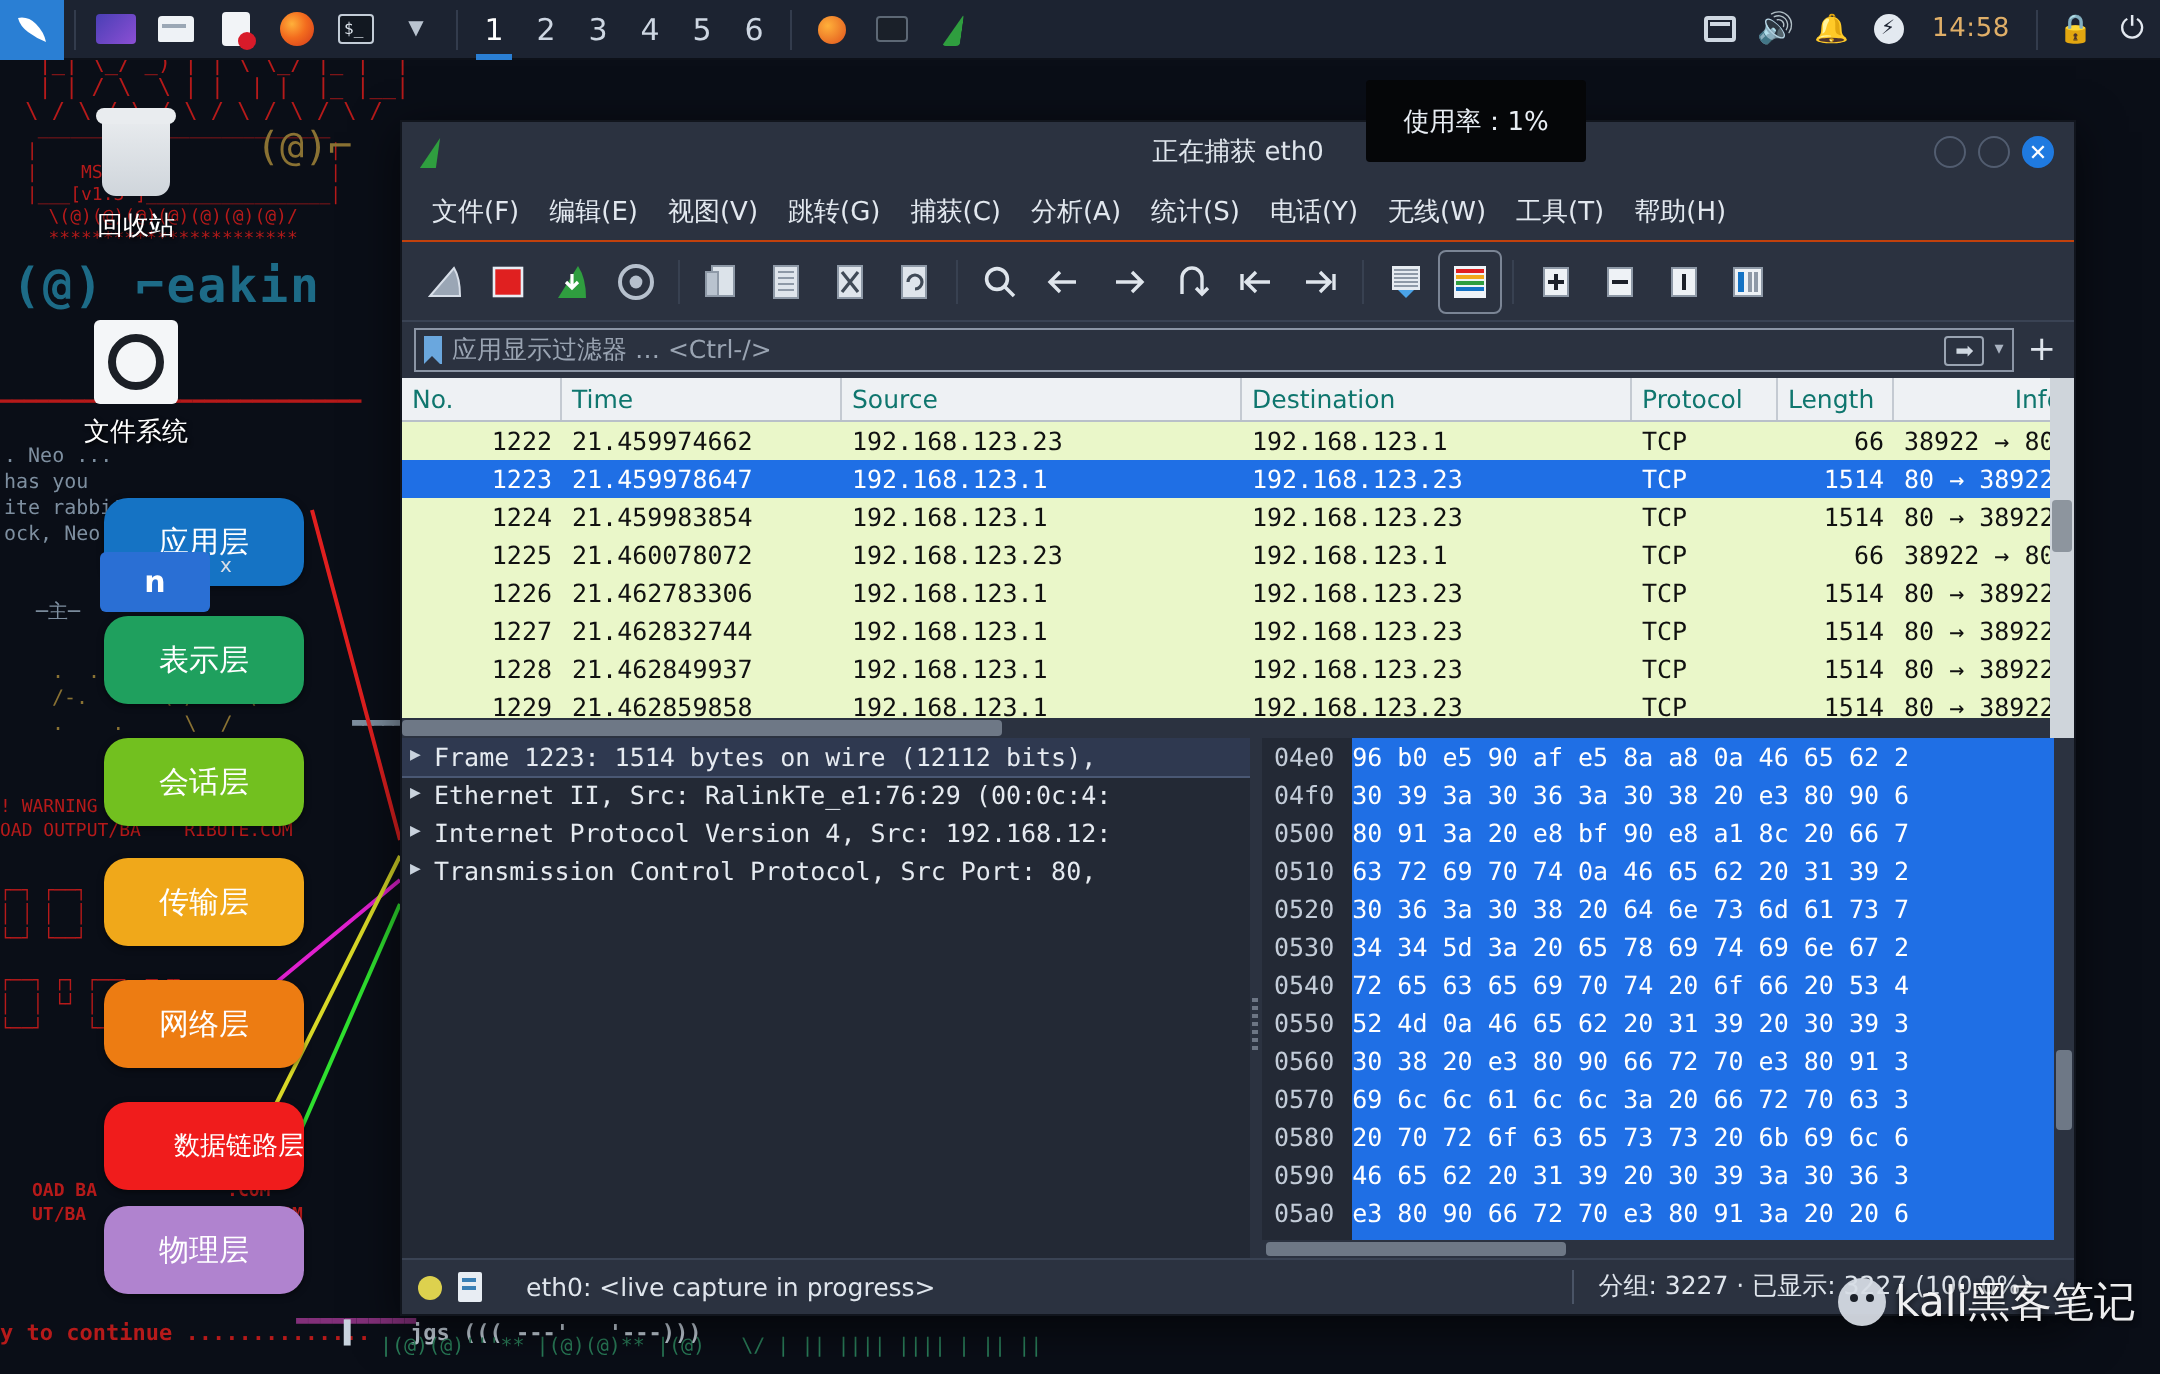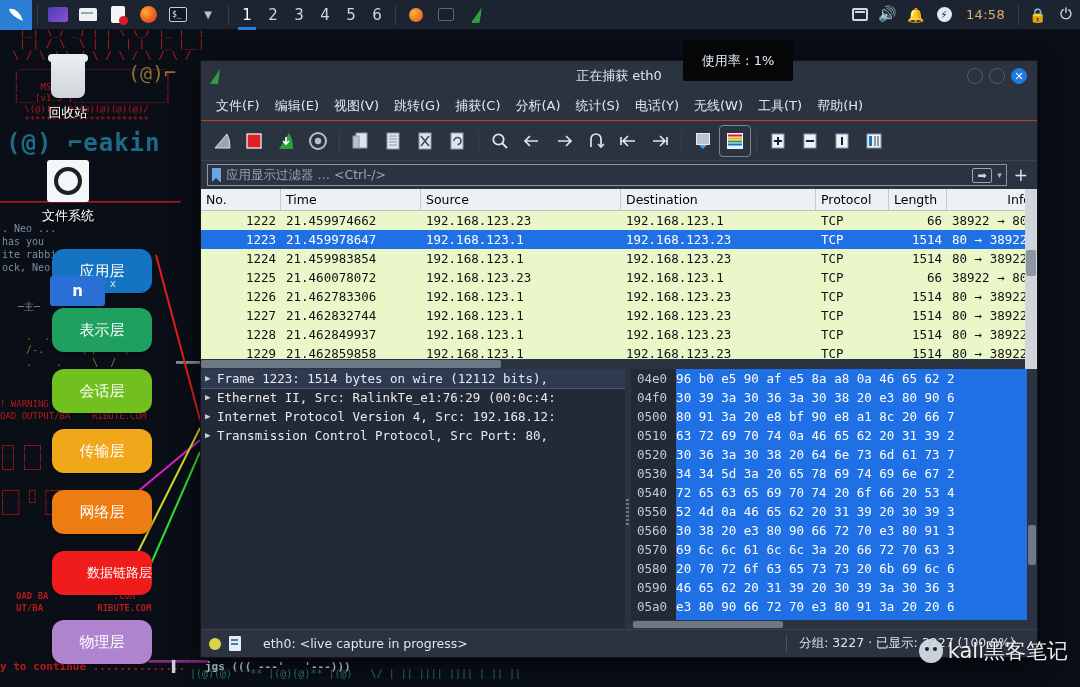--- a/index.html
+++ b/index.html
@@ -167,21 +167,21 @@
   .filt-ph { color: #9aa4b2; font-size: 12.5px; flex: 1; }
   .filt-arrow { width:20px;height:15px;border:1px solid #9aa4b2;border-radius:2px;display:flex;
     align-items:center;justify-content:center;color:#cfd7e0;font-size:11px;line-height:1; }
   .filt-caret { color:#aab3c0; font-size:9px; }
   .filt-plus { color:#dfe5ec; font-size:17px; padding:0 3px; line-height:1; }
 
   
   .pkt-list { flex: 0 0 auto; background: #e8f5c8; position: relative; overflow: hidden; height: 180px; }
   .pkt-head {
     display: flex; height: 22px; background: #eef1f4;
-    border-bottom: 1px solid #b9c0c9; color: #000000; font-size: 12.5px;
+    border-bottom: 1px solid #b9c0c9; color: #0f766e; font-size: 12.5px;
   }
   .pkt-head > div { padding: 3px 5px; border-right: 1px solid #c4cad2; white-space: nowrap; overflow: hidden; }
   .pkt-row {
     display: flex; height: 19px; line-height: 19px; font-size: 12.5px;
     color: #111; font-family: "DejaVu Sans Mono", "Liberation Mono", monospace;
     background: #eaf7c9;
   }
   .pkt-row.sel { background: #1f6fe5; color: #fff; }
   .pkt-row > div { padding: 0 5px; white-space: nowrap; overflow: hidden; }
   .c-no   { width: 80px;  text-align: right; }
@@ -328,21 +328,21 @@
   </div>
   <div class="osi-btn" style="top:429px;background:#f0a81a;">
     <span>传输层</span>
   </div>
   <div class="osi-btn" style="top:490px;background:#ed7c12;">
     <span>网络层</span>
   </div>
   <div class="osi-btn narrow" style="top:551px;background:#f01c1c;">
     <span>数据链路层</span>
   </div>
-  <div class="osi-btn" style="top:620px;background:#b083cf;">
+  <div class="osi-btn" style="top:603px;background:#b083cf;">
     <span>物理层</span>
   </div>
   <div style="position:absolute;left:50px;top:276px;width:55px;height:30px;background:#2a6fd4;border-radius:3px;z-index:9;
     display:flex;align-items:center;justify-content:center;">
     <span style="color:#fff;font-size:15px;font-weight:bold;">n</span>
   </div>
   <div style="position:absolute;left:110px;top:278px;color:#d8dee6;font-size:10px;z-index:9;">x</div>
 
   <div class="ws-win">
 

